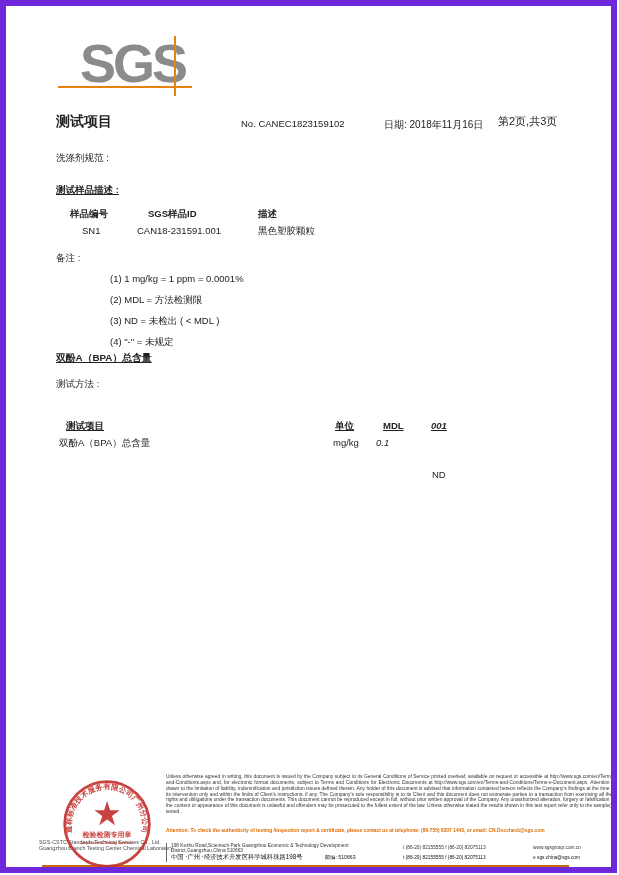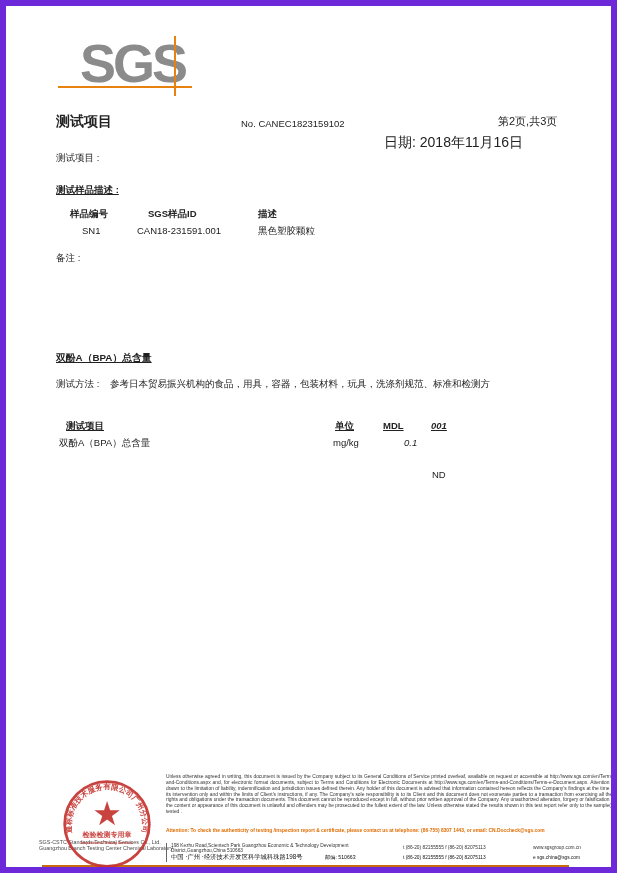--- a/index.html
+++ b/index.html
@@ -11,41 +11,41 @@
   }
   .abs { position:absolute; }
   
   .logo-text { position:absolute; left:74px; top:30px; font-size:54px; font-weight:700;
     color:#8b8b8b; letter-spacing:-3px; line-height:1; }
   .logo-vline { position:absolute; left:168px; top:30px; width:2px; height:60px; background:#e8820e; }
   .logo-hline { position:absolute; left:52px; top:80px; width:134px; height:2px; background:#e8820e; }
   
   .report-title { left:50px; top:107px; font-size:14px; font-weight:700; }
   .report-no { left:199px; top:112px; font-size:9.5px;margin-left:36px; }
-  .report-date { left:378px; top:112px; font-size:14px;margin-top:16px; }
+  .report-date { left:378px; top:112px; font-size:10px; }
   .report-page { left:492px; top:108px; font-size:11px; }
   
   .t { font-size:9.5px; }
   .b { font-weight:700; }
   .u { text-decoration:underline; }
   .i { font-style:italic; }
   .results-label { left:50px; top:146px; }
   .sample-desc-label { left:50px; top:178px; }
   .st-h1 { left:64px; top:202px; } .st-h2 { left:142px; top:202px; } .st-h3 { left:252px; top:202px; }
   .st-r1 { left:76px; top:219px;text-align:right; } .st-r2 { left:131px; top:219px; } .st-r3 { left:252px; top:219px; }
   .notes-label { left:50px; top:246px; }
   .notes { left:104px; top:262px; line-height:21px; font-size:9.5px; }
   .bpa-title { left:50px; top:346px; font-size:9.8px; }
   .method-label { left:50px; top:372px; }
   .method-1 { left:104px; top:372px; width:478px; }
   .method-2 { left:104px; top:392px; width:478px; }
   .rt-h1 { left:60px; top:414px; } .rt-h2 { left:329px; top:414px; }
   .rt-h3 { left:377px; top:414px; } .rt-h4 { left:425px; top:414px;text-align:right; }
   .rt-r1 { left:53px; top:431px; } .rt-r2 { left:327px; top:431px; }
-  .rt-r3 { left:398px; top:431px;font-style:italic; } .rt-r4 { left:426px; top:431px;margin-top:32px; }
+  .rt-r3 { left:370px; top:431px;font-style:italic; } .rt-r4 { left:426px; top:431px;margin-top:32px; }
   
   .disclaimer { left:160px; top:768px; width:449px; font-size:4.9px; line-height:5.85px;
     text-align:justify; color:#333; }
   .attention { left:160px; top:822px; width:449px; font-size:4.9px; line-height:5.9px;
     color:#e06c00; font-weight:700; }
   .addr-block { left:160px; top:837px; width:452px; border-left:1px solid #666; padding-left:4px; }
   .addr-row1 { display:flex; font-size:4.8px; color:#333; height:9px; align-items:center; }
   .addr-row2 { display:flex; font-size:6.3px; color:#111; height:10px; align-items:center; }
   .addr-en { width:232px; }
   .addr-cn { width:154px; }
@@ -66,37 +66,42 @@
     <span class="logo-text">SGS</span>
     <div class="logo-vline"></div>
     <div class="logo-hline"></div>
   </div>
 
   <div class="abs report-title">测试项目</div>
   <div class="abs report-no">No. CANEC1823159102</div>
   <div class="abs report-date">日期: 2018年11月16日</div>
   <div class="abs report-page">第2页,共3页</div>
 
-  <div class="abs t results-label">测试项目 :</div>
+  <div class="abs t results-label">洗涤剂规范 :</div>
   <div class="abs t b u sample-desc-label">测试样品描述 :</div>
 
   <div>
     <span class="abs t b st-h1">样品编号</span>
     <span class="abs t b st-h2">SGS样品ID</span>
     <span class="abs t b st-h3">描述</span>
     <span class="abs t st-r1">SN1</span>
     <span class="abs t st-r2">CAN18-231591.001</span>
     <span class="abs t st-r3">黑色塑胶颗粒</span>
   </div>
 
   <div class="abs t notes-label">备注 :</div>
+  <div class="abs notes">
+    <div>(1) 1 mg/kg = 1 ppm = 0.0001%</div>
+    <div>(2) MDL = 方法检测限</div>
+    <div>(3) ND = 未检出 ( &lt; MDL )</div>
+    <div>(4) "-" = 未规定</div>
+  </div>
 
   <div class="abs t b u bpa-title">双酚A（BPA）总含量</div>
   <div class="abs t method-label">测试方法 :</div>
-  <div class="abs t method-1">参考日本贸易振兴机构的食品，用具，容器，包装材料，玩具，洗涤剂规范、标准和检测方</div>
 
   <div>
     <span class="abs t b u rt-h1">测试项目</span>
     <span class="abs t b u rt-h2">单位</span>
     <span class="abs t b u rt-h3">MDL</span>
     <span class="abs t b u i rt-h4">001</span>
     <span class="abs t rt-r1">双酚A（BPA）总含量</span>
     <span class="abs t rt-r2">mg/kg</span>
     <span class="abs t rt-r3">0.1</span>
     <span class="abs t rt-r4">ND</span>

